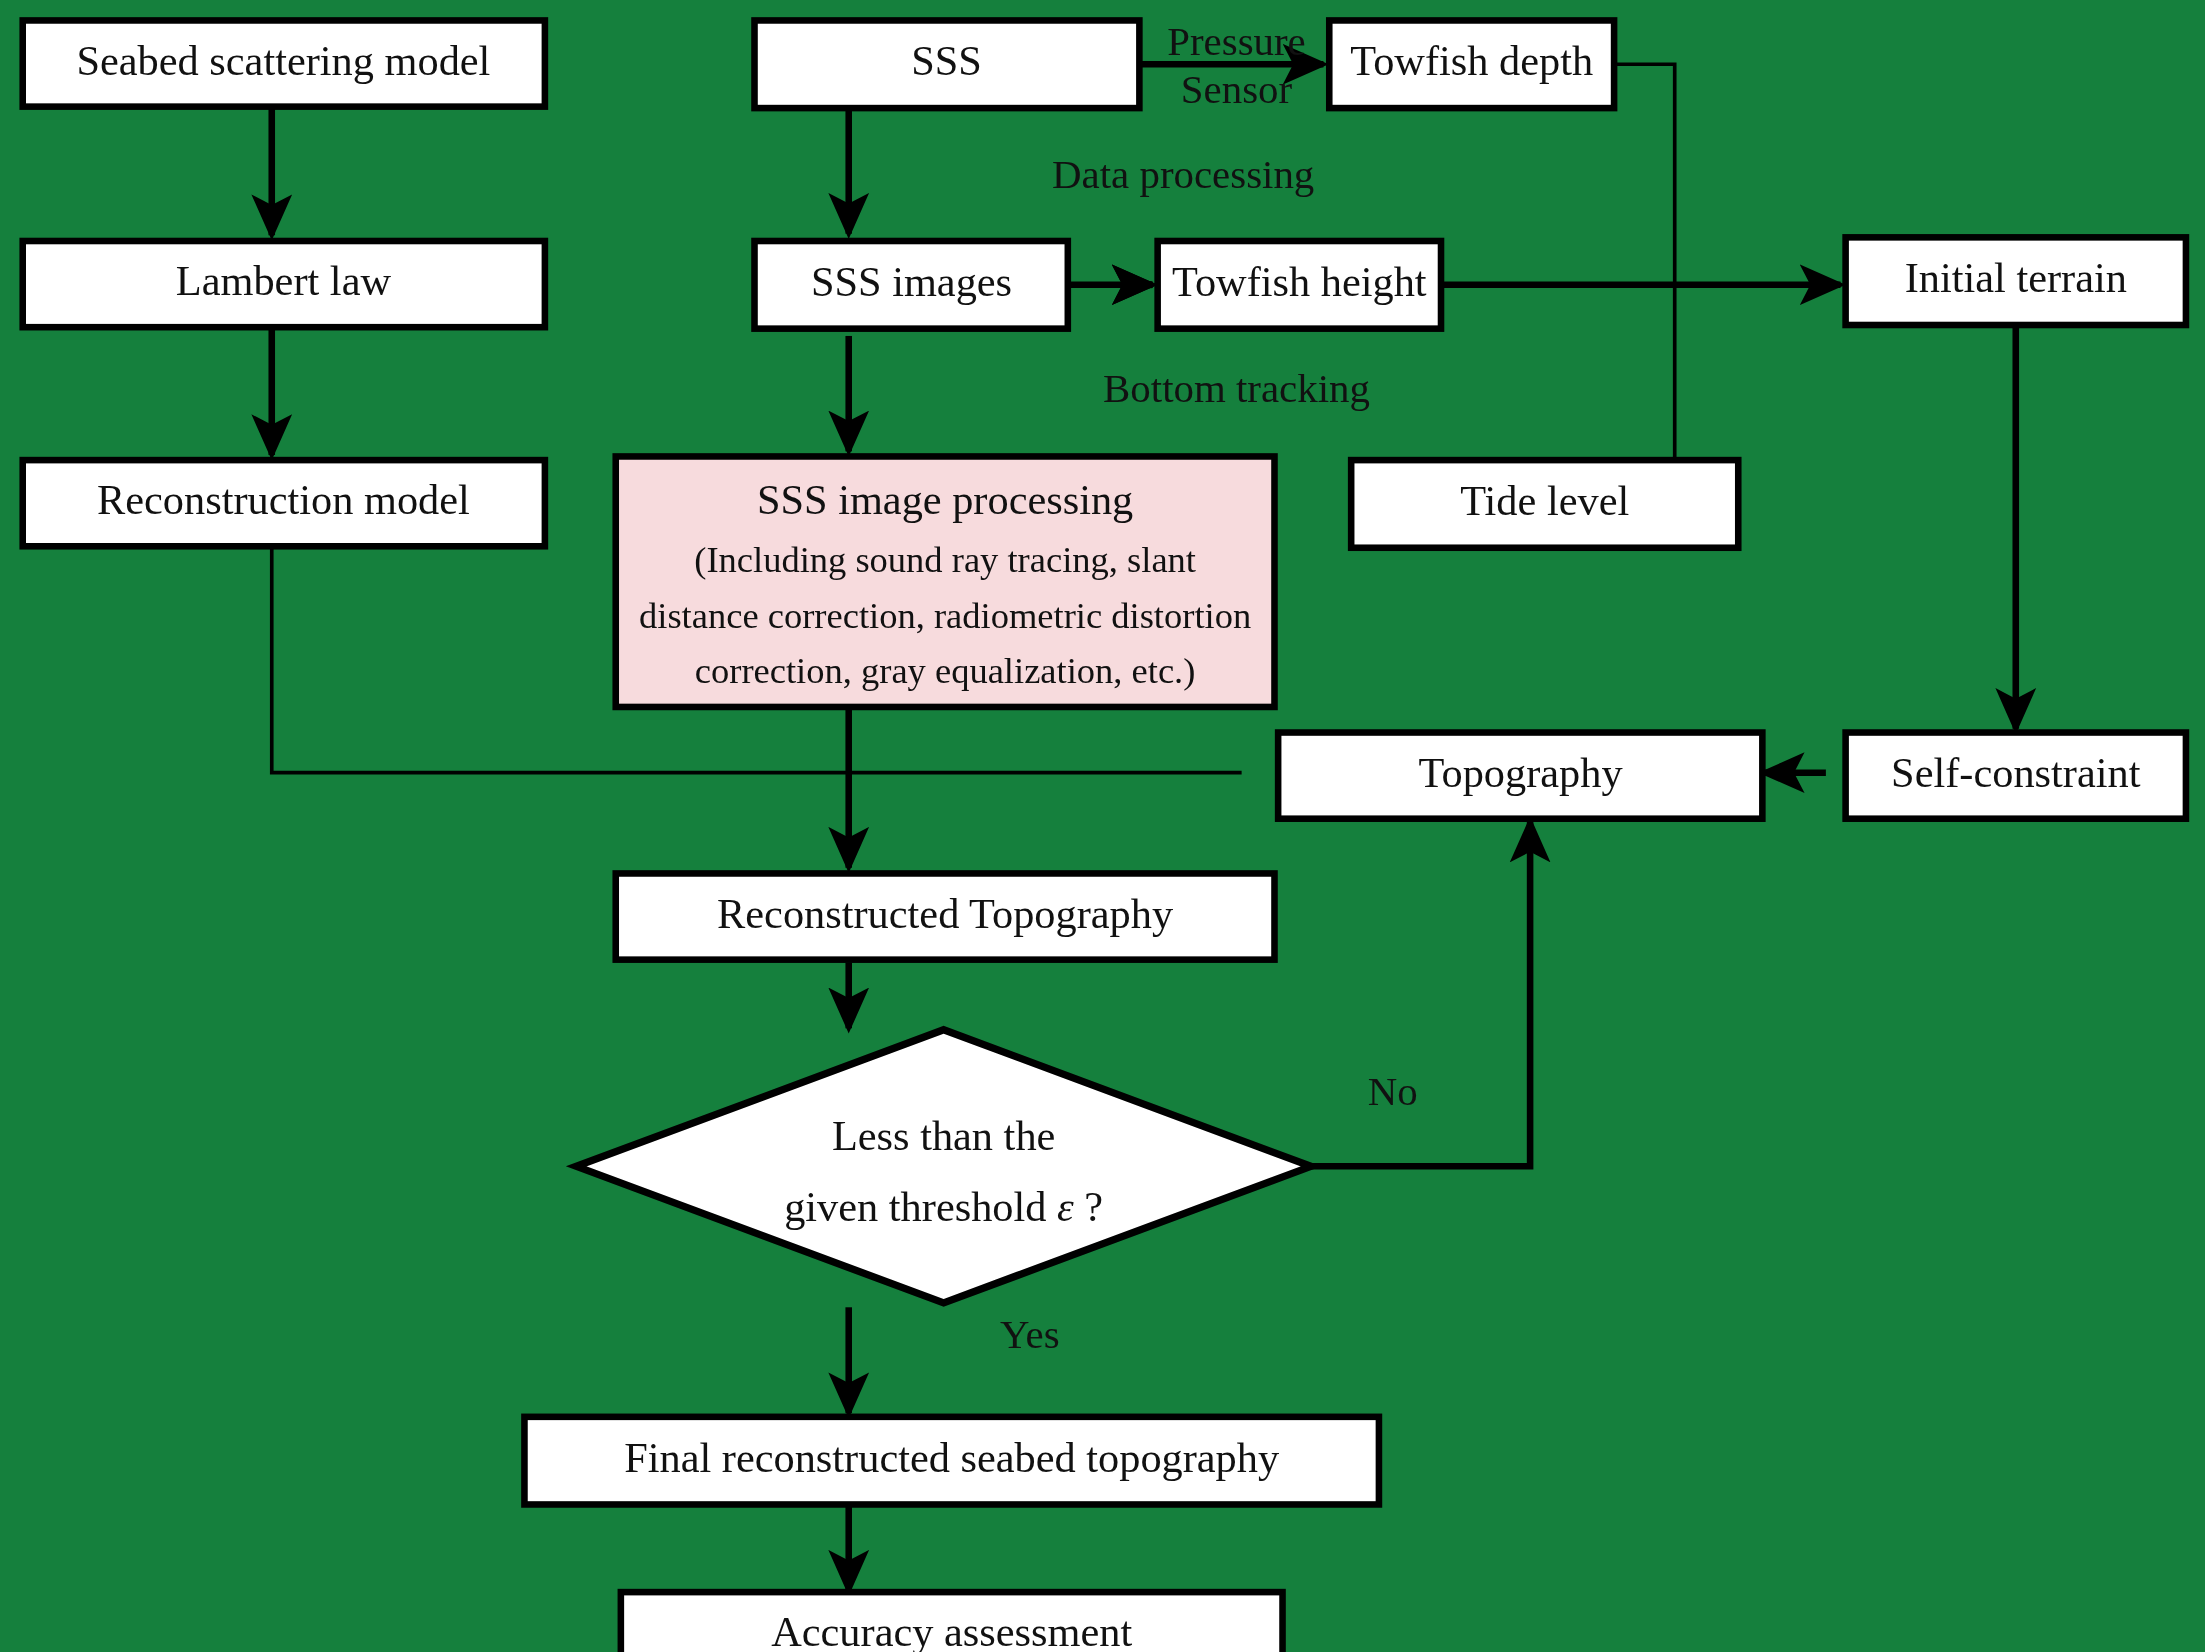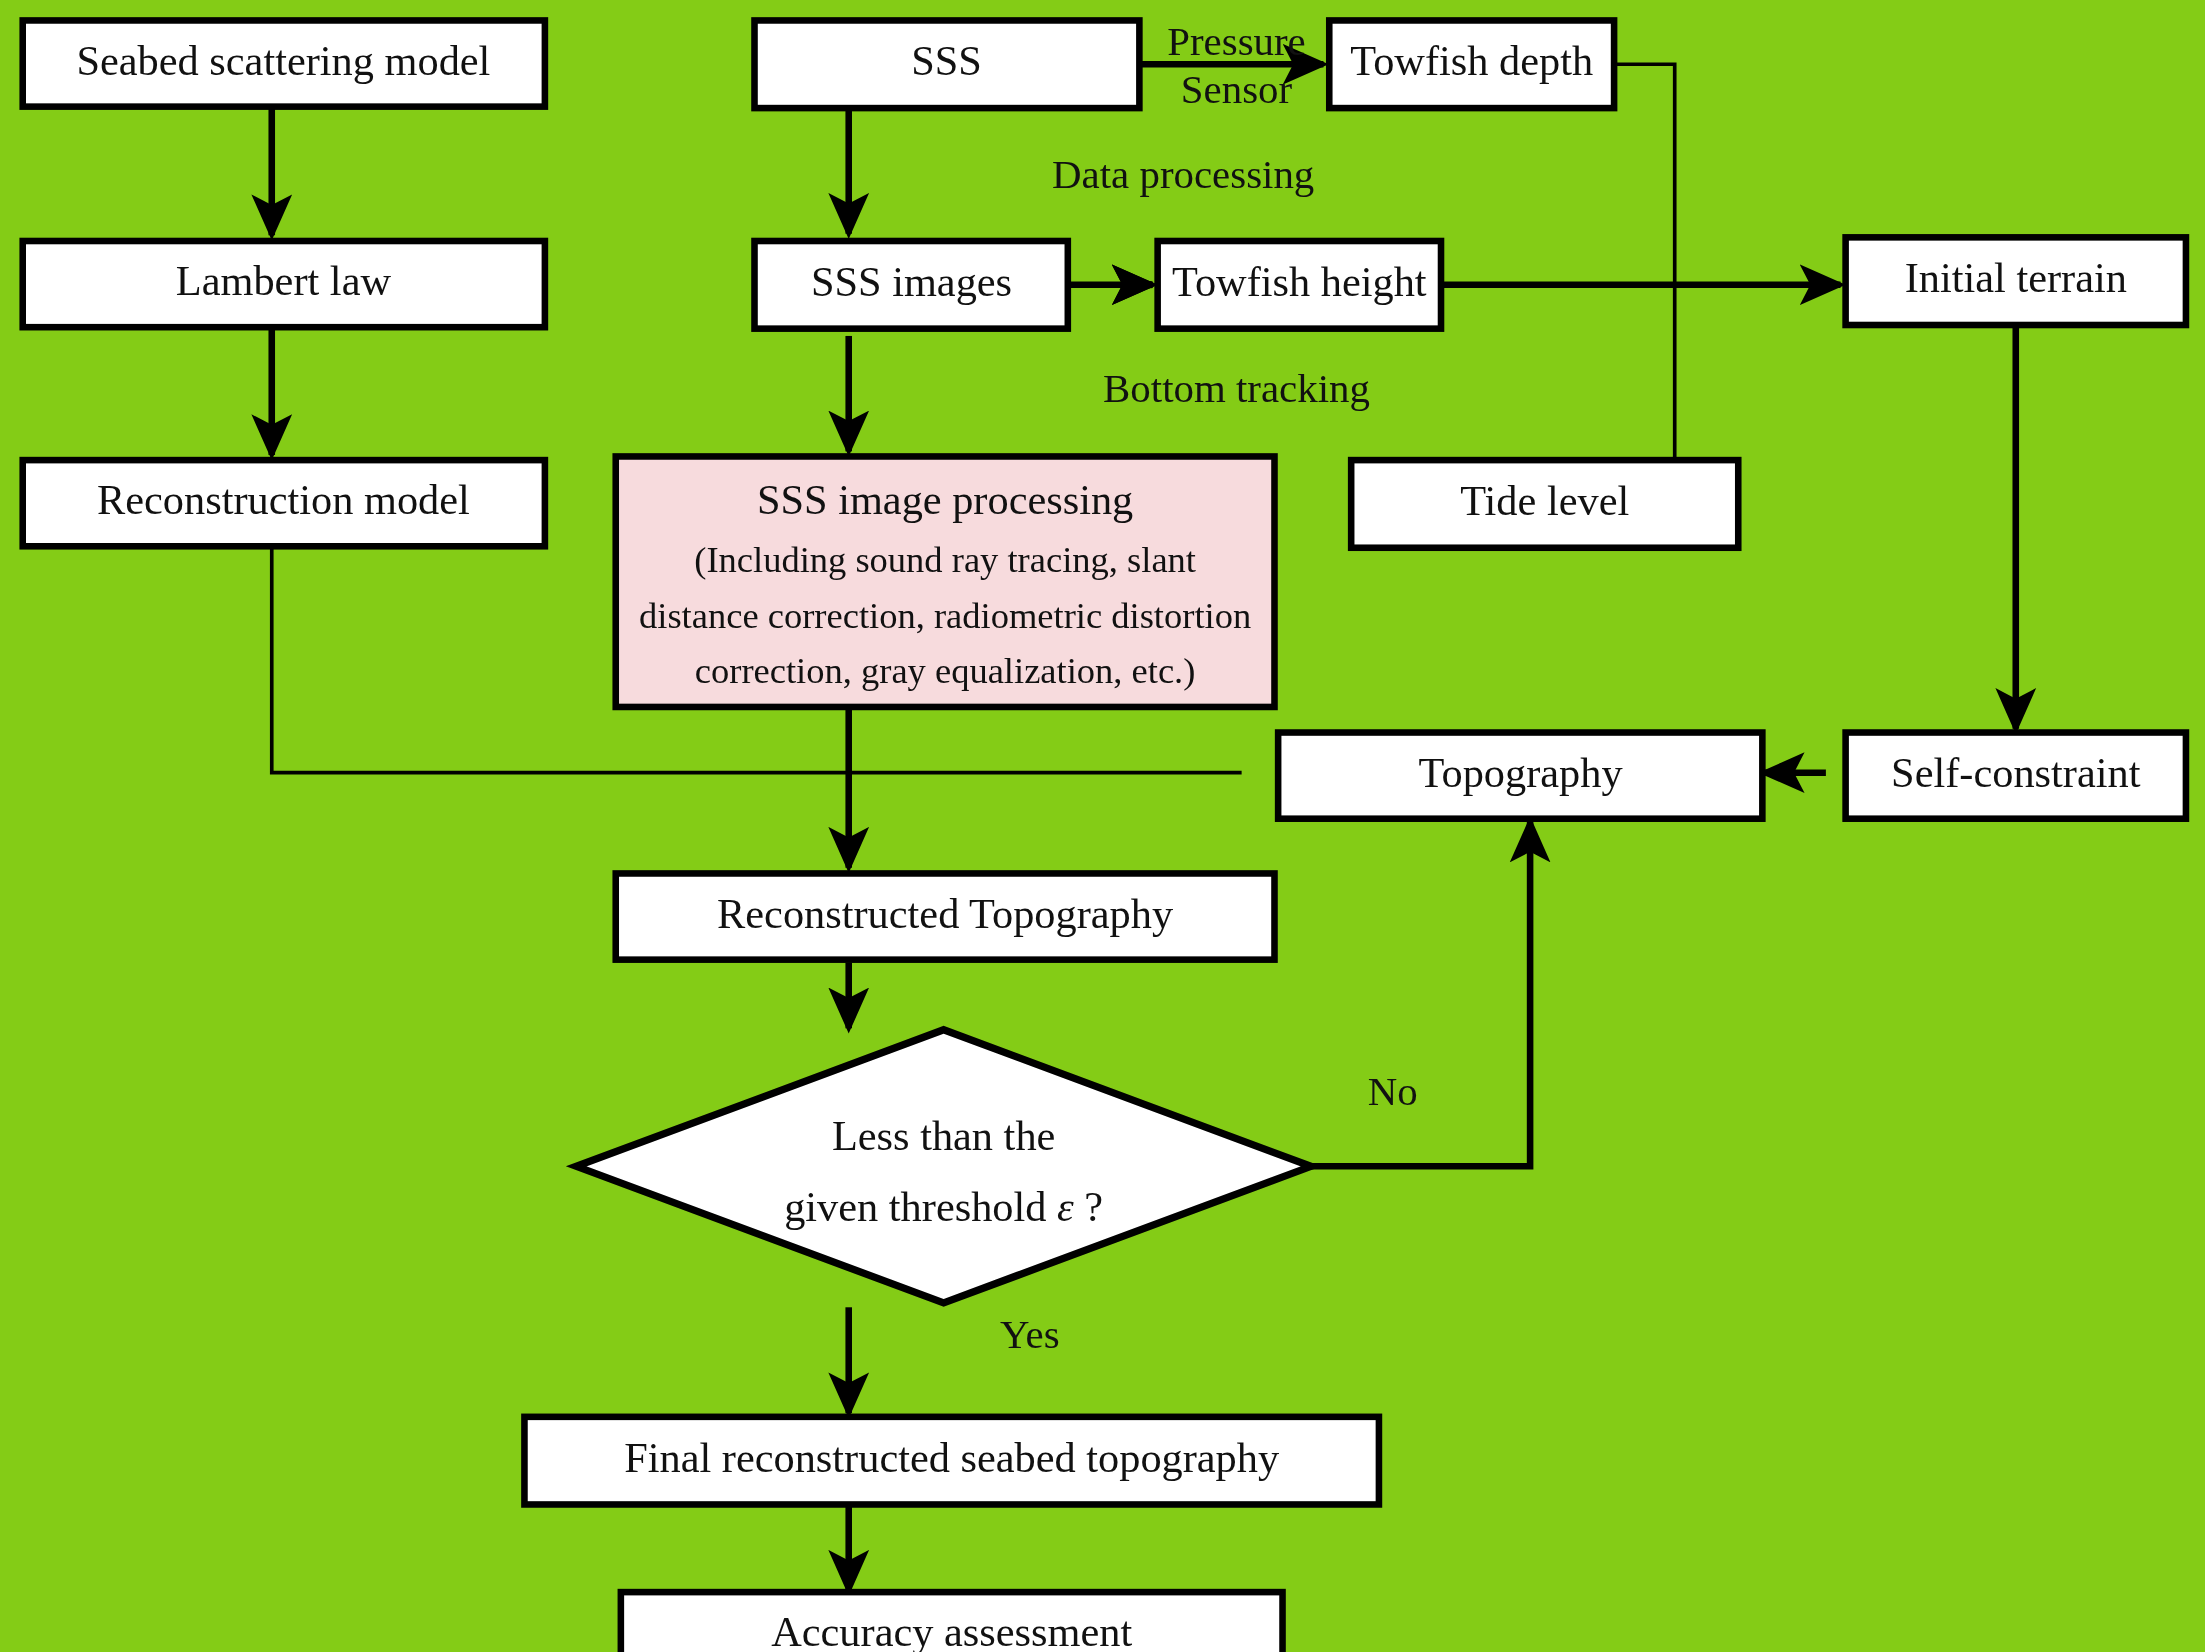--- a/index.html
+++ b/index.html
@@ -4,21 +4,21 @@
 <style>
   html, body {
     margin: 0;
     padding: 0;
     background: #ffffff;
   }
   #page {
     position: relative;
     width: 2205px;
     height: 1652px;
-    background: #84cc16;
+    background: #15803d;
     font-family: "Liberation Serif", "DejaVu Serif", serif;
     overflow: hidden;
   }
   svg.flow {
     position: absolute;
     top: 0; left: 0;
     width: 2205px;
     height: 1652px;
   }
   .node-rect {

